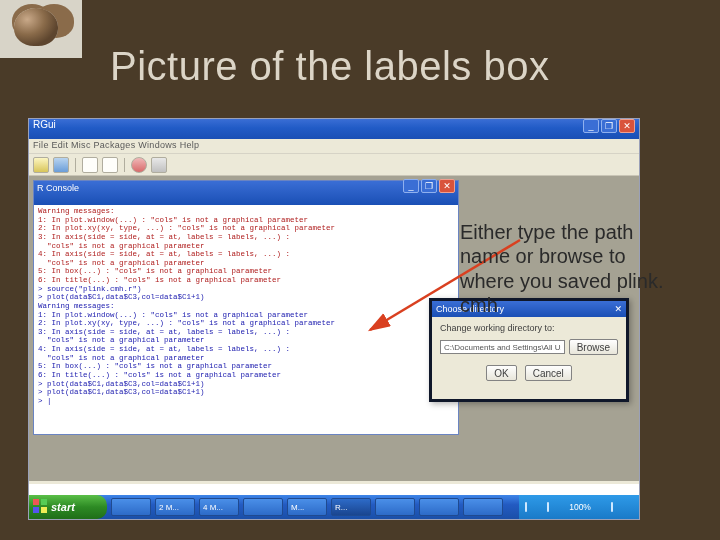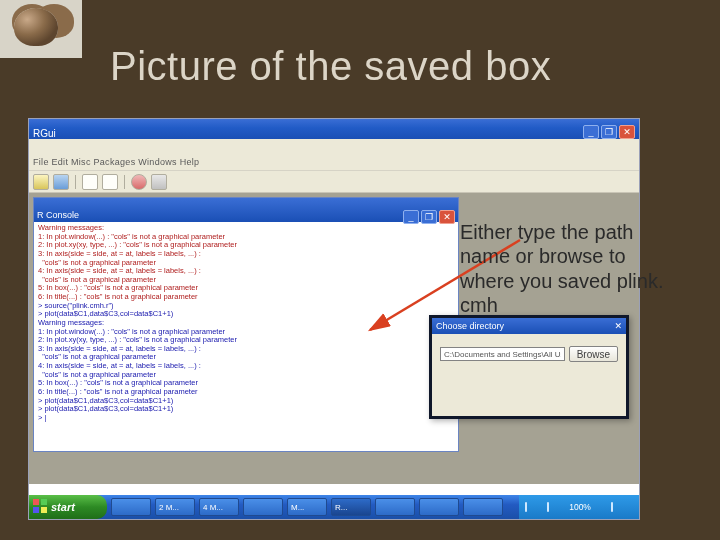--- a/index.html
+++ b/index.html
@@ -40,21 +40,21 @@
     background: #ece9d8;
     font-family: Tahoma, sans-serif;
     font-size: 9px;
     border: 1px solid #9aa0b8;
   }
   .rgui-title {
     height: 20px;
     background: linear-gradient(#3a6ed5, #215bc6 45%, #1a4fb5);
     color: #fff;
     display: flex;
-    align-items: flex-end;
+    align-items: flex-start;
     padding: 0 4px;
     font-size: 10px;
   }
   .rgui-title .tspace { flex: 1; }
   .winctl { display: flex; gap: 2px; }
   .winctl span {
     display: inline-flex; align-items: center; justify-content: center;
     width: 16px; height: 14px;
     background: #3a6ed5;
     border: 1px solid #8fb0ee;
@@ -65,21 +65,20 @@
   }
   .winctl .close { background: #d9533c; border-color: #f0a090; }
   .menubar {
     height: 15px;
     background: #ece9d8;
     padding: 1px 4px;
     color: #5a5a5a;
     font-size: 9px;
     letter-spacing: 0.3px;
     border-bottom: 1px solid #d6d3c6;
-    margin-top: 17px;
   }
   .toolbar {
     height: 22px;
     background: #ece9d8;
     padding: 2px 4px;
     display: flex;
     align-items: center;
     gap: 4px;
     border-bottom: 1px solid #c9c5b6;
   }
@@ -107,29 +106,29 @@
     background: #fff;
     border: 1px solid #6a84c2;
     display: flex;
     flex-direction: column;
   }
   .rconsole-title {
     height: 16px;
     background: linear-gradient(#3a6ed5, #1a4fb5);
     color: #fff;
     display: flex;
-    align-items: flex-start;
+    align-items: flex-end;
     padding: 12px 3px;
     font-size: 9px;
   }
   .rconsole-title .tspace { flex: 1; }
   .rconsole-body {
     flex: 1;
     padding: 2px 4px;
-    font-family: Liberation Sans, sans-serif;
+    font-family: Liberation Mono, monospace;
     font-size: 7.5px;
     line-height: 1.15;
     white-space: pre;
     overflow: hidden;
   }
   .rconsole-body .red { color: #b02020; }
   .rconsole-body .blue { color: #2020b0; }
   .dialog {
     position: absolute;
     top: 122px; left: 400px;
@@ -263,21 +262,21 @@
   .arrow {
     position: absolute;
     pointer-events: none;
   }
 </style>
 </head>
 <body>
 
 <div class="cat-corner"></div>
 
-<h1 class="slide-title">Picture of the saved box</h1>
+<h1 class="slide-title">Picture of the labels box</h1>
 
 <div class="screenshot">
 
   <div class="rgui-title">
     <span>RGui</span>
     <span class="tspace"></span>
     <div class="winctl">
       <span>_</span>
       <span>❐</span>
       <span class="close">✕</span>
@@ -334,23 +333,28 @@
 &gt; |</span></div>
     </div>
 
     <div class="dialog">
       <div class="dialog-title">
         <span>Choose directory</span>
         <span class="tspace"></span>
         <span style="font-size:9px">✕</span>
       </div>
       <div class="dialog-body">
+        <div>Change working directory to:</div>
         <div class="dialog-row">
           <input class="dialog-input" value="C:\Documents and Settings\All Users" style="">
           <span class="dlg-btn">Browse</span>
+        </div>
+        <div class="dialog-buttons">
+          <span class="dlg-btn">OK</span>
+          <span class="dlg-btn">Cancel</span>
         </div>
       </div>
     </div>
 
   </div>
 
   <div class="whitebar"></div>
 
   <div class="taskbar">
     <div class="start-btn">start</div>

